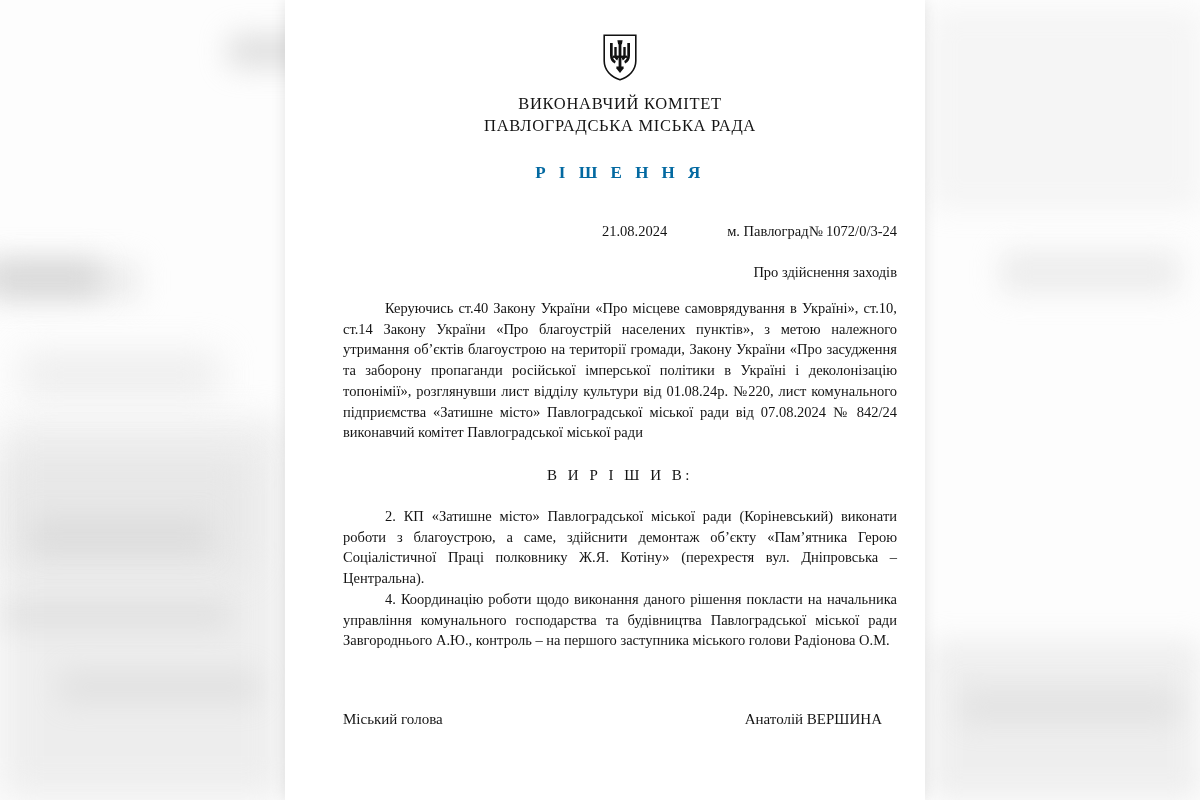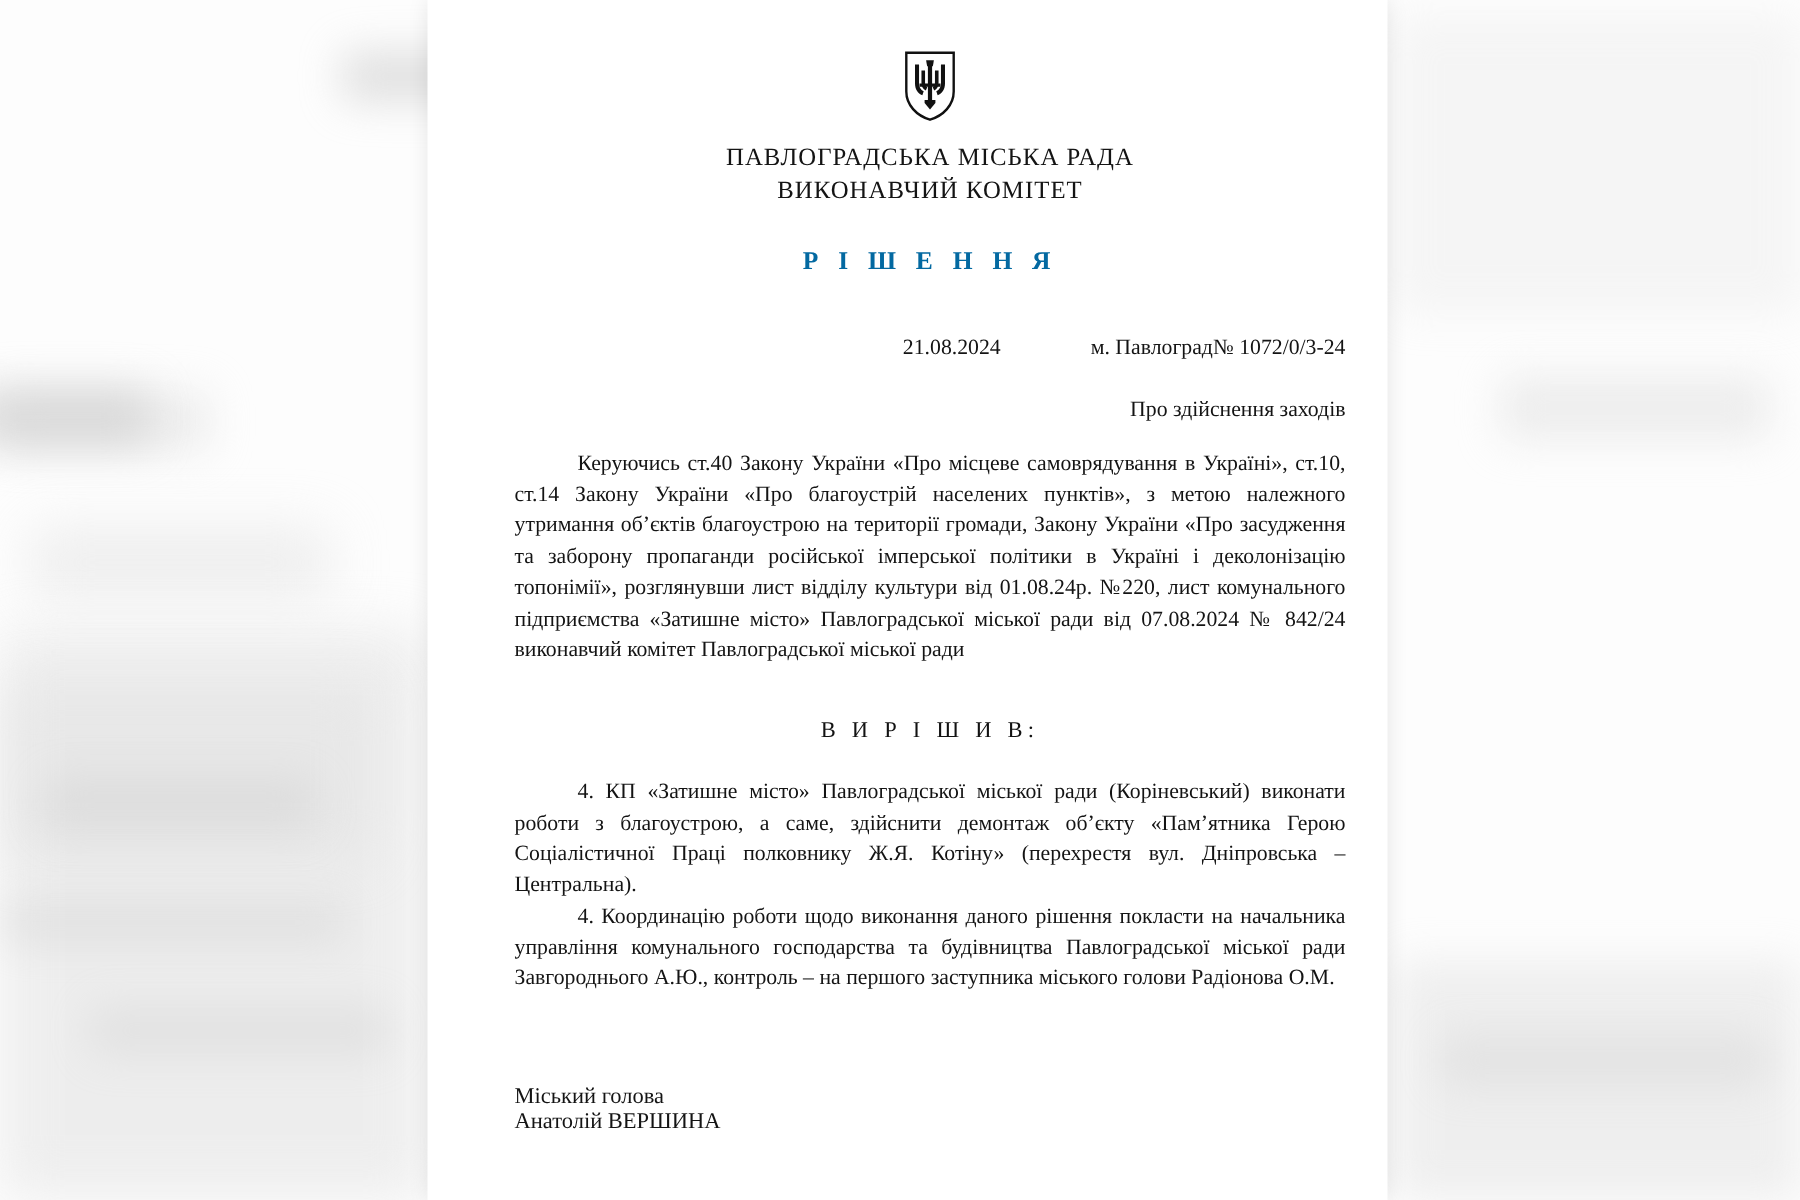--- a/index.html
+++ b/index.html
@@ -113,21 +113,21 @@
   .body-block p {
     margin: 0;
     text-indent: 42px;
     text-align: justify;
   }
 
   .verdict {
     text-align: center;
     font-size: 15px;
     letter-spacing: 3.5px;
-    margin-top: 35px;
+    margin-top: 24px;
     color: #121212;
   }
 
   .clauses {
     margin-top: 22px;
     font-size: 14.5px;
     line-height: 1.43;
     color: #141414;
   }
   .clauses p {
@@ -138,21 +138,20 @@
   }
 
   
   .signature-row {
     display: flex;
     justify-content: space-between;
     align-items: baseline;
     margin-top: 60px;
     font-size: 15px;
     color: #141414;
-    flex-direction: column;
   }
   .signature-row .sig-name { margin-right: 15px; }
 </style>
 </head>
 <body>
 
 <div id="backdrop">
   <div class="blur-blob" style="left:228px;top:34px;width:92px;height:34px;"></div>
   <div class="blur-blob light" style="left:1000px;top:250px;width:180px;height:44px;"></div>
   <div class="blur-blob light" style="left:0px;top:260px;width:140px;height:42px;"></div>
@@ -189,22 +188,22 @@
           <path d="M20.3 13.0 h2.4 v8.2 c0 2.5 -1.0 4.2 -2.9 5.2 l-1.0 -2.2 c0.9 -0.6 1.5 -1.6 1.5 -3.2 z"></path>
 
           <path d="M10.0 21.6 h14 v2.3 h-14 z"></path>
 
           <path d="M13.4 32.6 h7.2 v2.0 l-3.6 4.4 l-3.6 -4.4 z"></path>
         </g>
       </svg>
     </div>
 
     <div class="org-title">
+      <div>ВИКОНАВЧИЙ КОМІТЕТ</div>
       <div>ПАВЛОГРАДСЬКА МІСЬКА РАДА</div>
-      <div>ВИКОНАВЧИЙ КОМІТЕТ</div>
     </div>
 
     <div class="doc-kind">Р І Ш Е Н Н Я</div>
 
     <div class="meta-row">
       <span class="meta-date">21.08.2024</span>
       <span class="meta-city">м. Павлоград</span>
       <span class="meta-num">№ 1072/0/3-24</span>
     </div>
 
@@ -212,21 +211,21 @@
       <div>Про здійснення заходів</div>
     </div>
 
     <div class="body-block">
       <p>Керуючись ст.40 Закону України «Про місцеве самоврядування в Україні», ст.10, ст.14 Закону України «Про благоустрій населених пунктів», з метою належного утримання обʼєктів благоустрою на території громади, Закону України «Про засудження та заборону пропаганди російської імперської політики в Україні і деколонізацію топонімії», розглянувши лист відділу культури від 01.08.24р. №220, лист комунального підприємства «Затишне місто» Павлоградської міської ради  від 07.08.2024 № 842/24 виконавчий комітет Павлоградської міської ради</p>
     </div>
 
     <div class="verdict">В И Р І Ш И В:</div>
 
     <div class="clauses">
-      <p>4. КП «Затишне місто» Павлоградської міської ради (Корiневський) виконати роботи з благоустрою, а саме, здійснити демонтаж  обʼєкту «Памʼятника Герою Соціалістичної Праці полковнику Ж.Я. Котіну» (перехрестя вул. Дніпровська –Центральна).</p>
+      <p>2. КП «Затишне місто» Павлоградської міської ради (Корiневський) виконати роботи з благоустрою, а саме, здійснити демонтаж  обʼєкту «Памʼятника Герою Соціалістичної Праці полковнику Ж.Я. Котіну» (перехрестя вул. Дніпровська –Центральна).</p>
       <p>4. Координацію  роботи щодо виконання даного рішення покласти на начальника управління комунального господарства та будівництва Павлоградської міської ради Завгороднього А.Ю., контроль – на першого заступника міського голови Радіонова О.М.</p>
     </div>
 
     <div class="signature-row">
       <span class="sig-title">Міський голова</span>
       <span class="sig-name">Анатолій ВЕРШИНА</span>
     </div>
 
   </div>
 </div>

